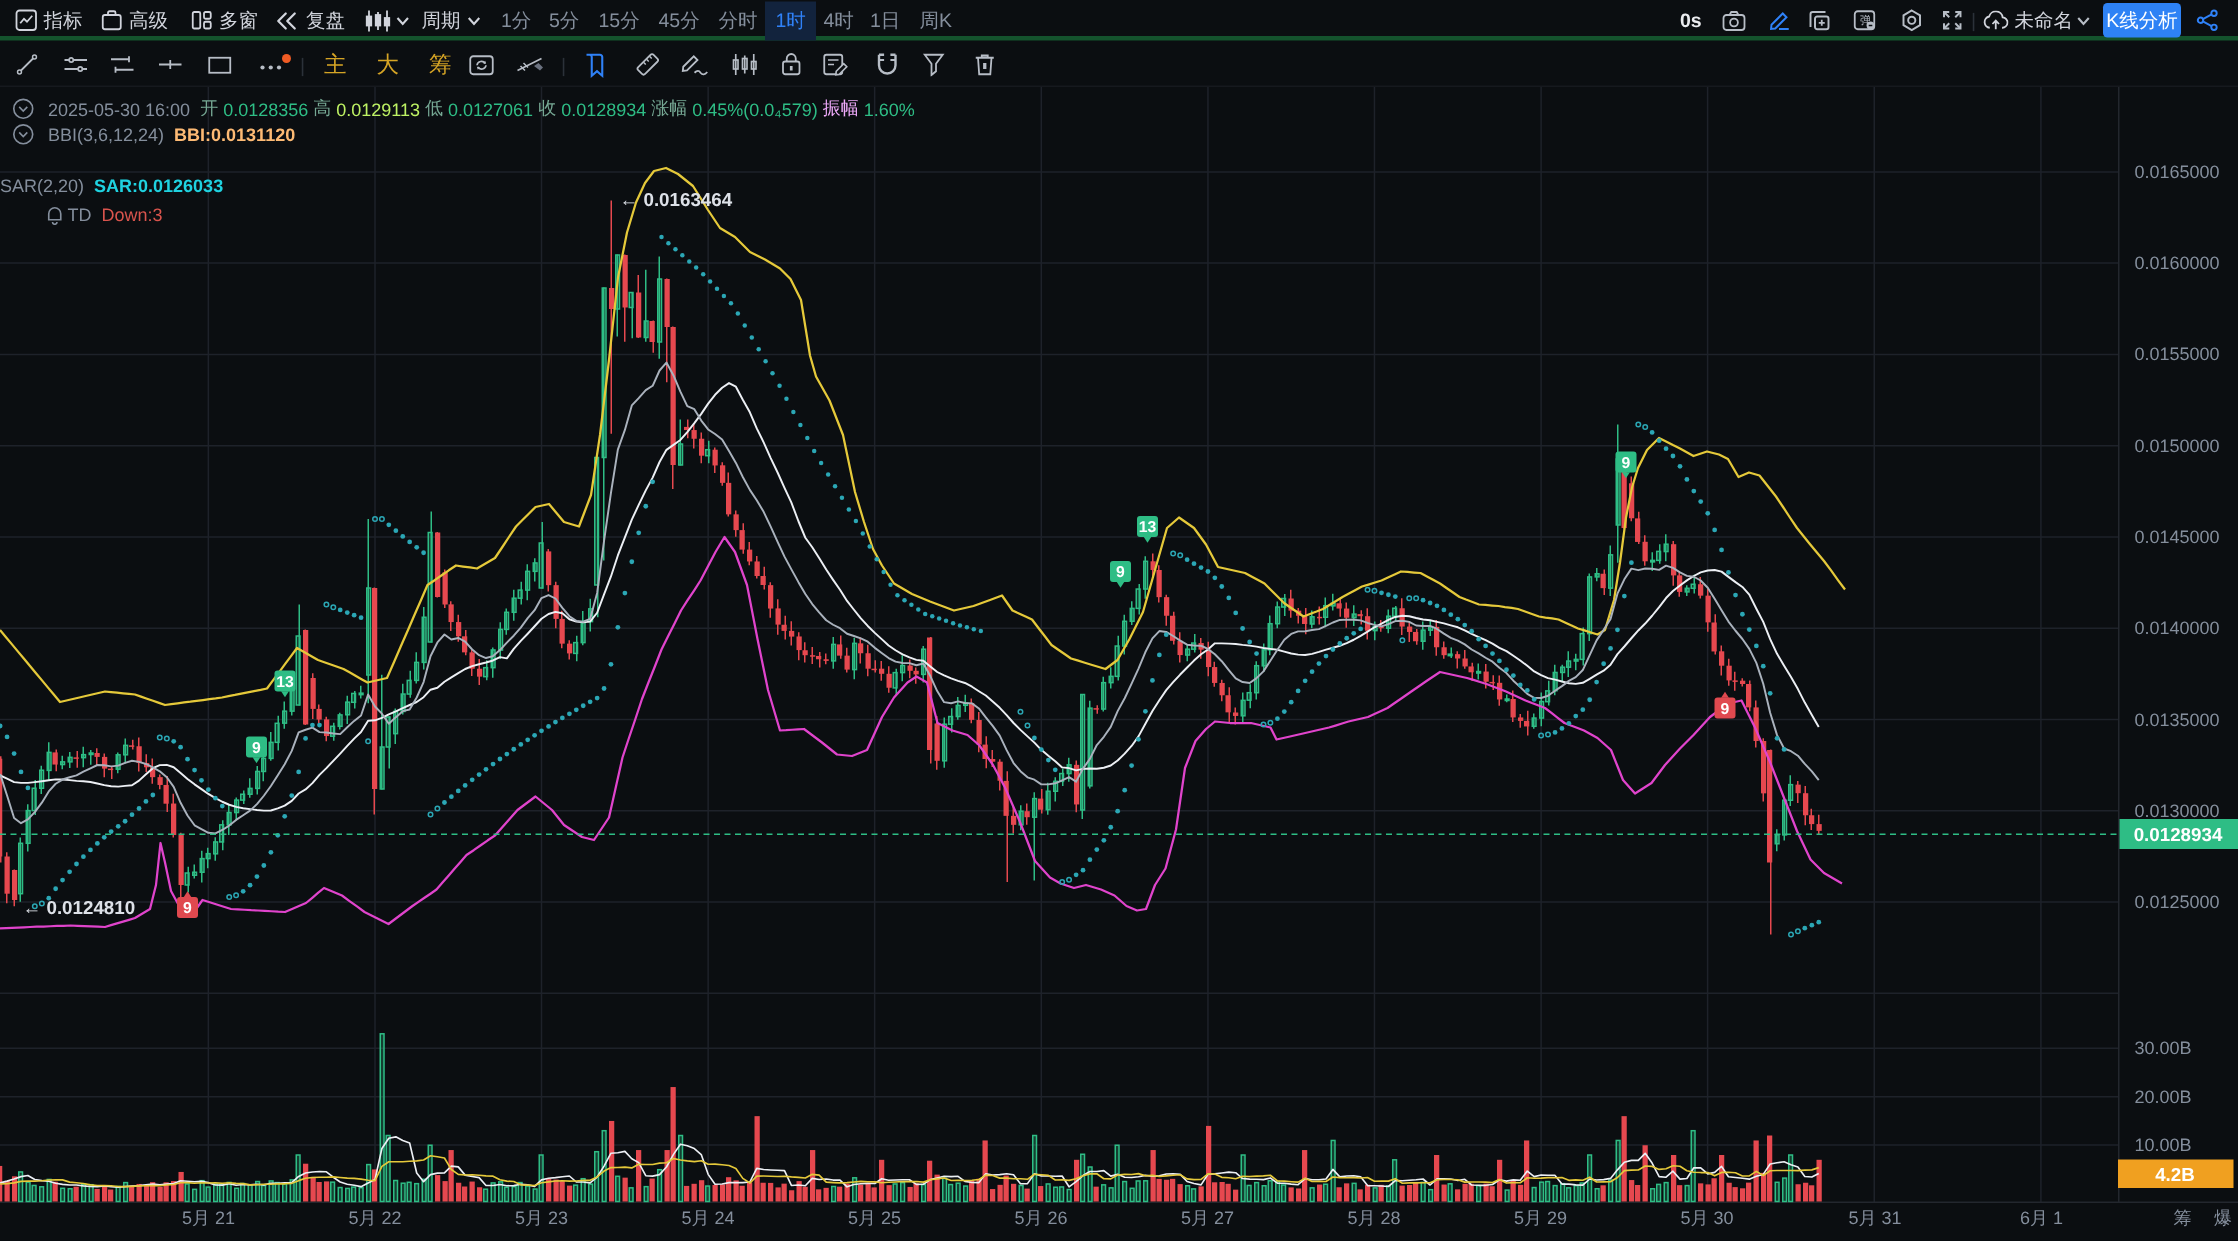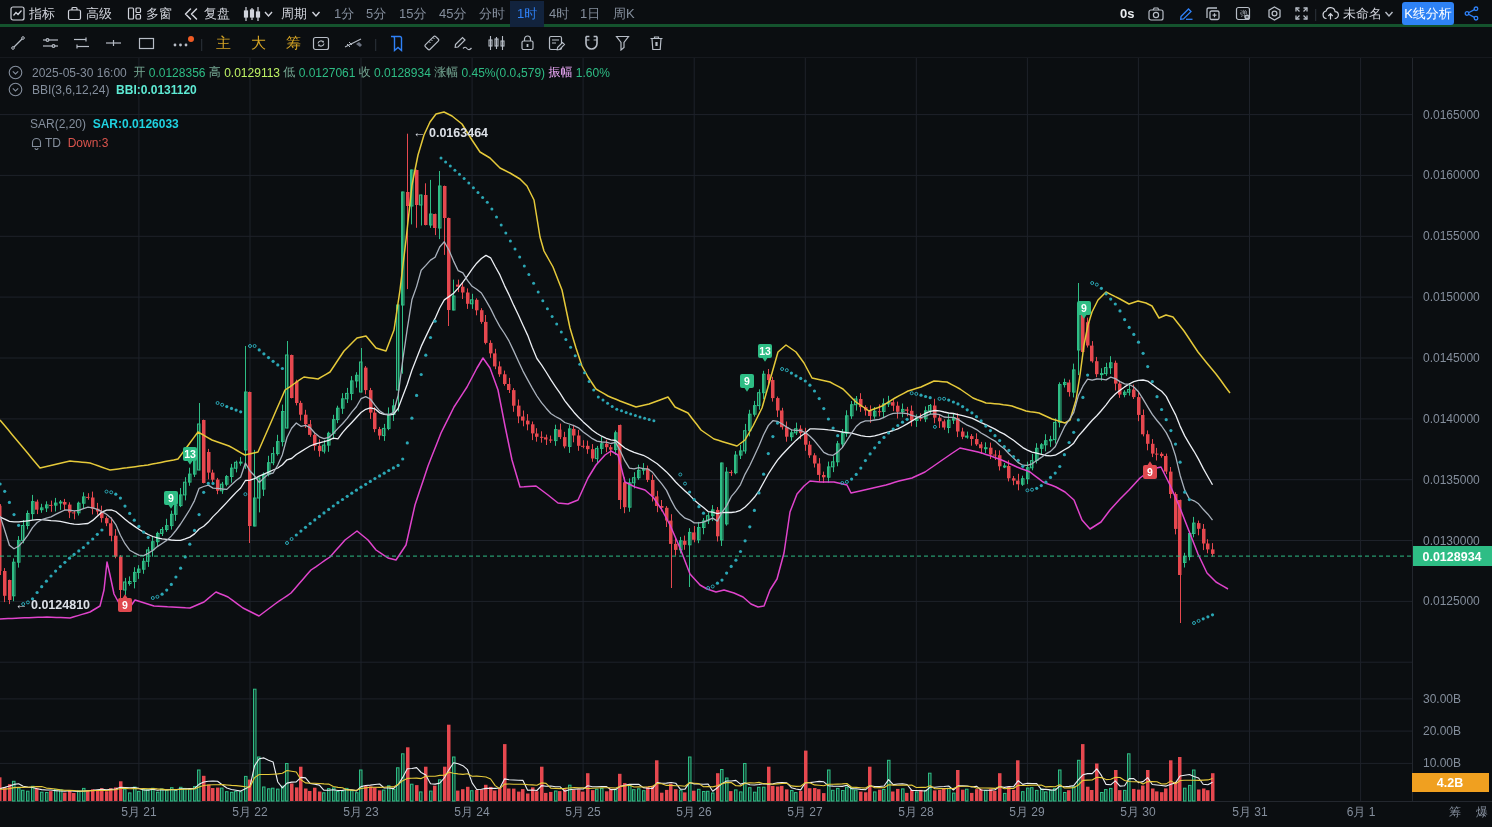--- a/index.html
+++ b/index.html
@@ -1448,24 +1448,24 @@
       <span style="color:#2ebd85">0.45%(0.0₄579)&nbsp;</span>
       <span style="color:#f0abfc">振幅&nbsp;</span>
       <span style="color:#2ebd85">1.60%</span>
 </div>
 <div class="info" style="top:81px">
   <svg class="ic" width="15" height="15" viewBox="0 0 15 15" style="margin:0 9px 0 8px">
         <circle cx="7.5" cy="7.5" r="6.3" fill="none" stroke="#848e9c" stroke-width="1.1"></circle>
         <path d="M4.8 6.3 L7.5 9 L10.2 6.3" fill="none" stroke="#848e9c" stroke-width="1.1"></path>
       </svg>
   <span>BBI(3,6,12,24)&nbsp;&nbsp;</span>
-      <b style="color:#5eead4">BBI:0.0131120</b>
+      <b style="color:#fdba74">BBI:0.0131120</b>
 </div>
 <div class="info" style="top:115px">
-  <span style="margin-left:30px">SAR(2,20)&nbsp;&nbsp;</span>
+  <span style="">SAR(2,20)&nbsp;&nbsp;</span>
       <b style="color:#1fd2e0">SAR:0.0126033</b>
 </div>
 <div class="info" style="top:134px">
   <svg class="ic" width="13" height="14" viewBox="0 0 13 14" style="margin:0 2px 0 30px">
         <path d="M2.5 10.5 v-4 a4 4 0 0 1 8 0 v4 Z" fill="none" stroke="#848e9c" stroke-width="1.1"></path>
         <path d="M5 12 a1.5 1.5 0 0 0 3 0" fill="none" stroke="#848e9c" stroke-width="1.1"></path>
       </svg>
   <span>TD&nbsp;&nbsp;</span>
       <b style="color:#d9544d;font-weight:normal">Down:3</b>
 </div>

